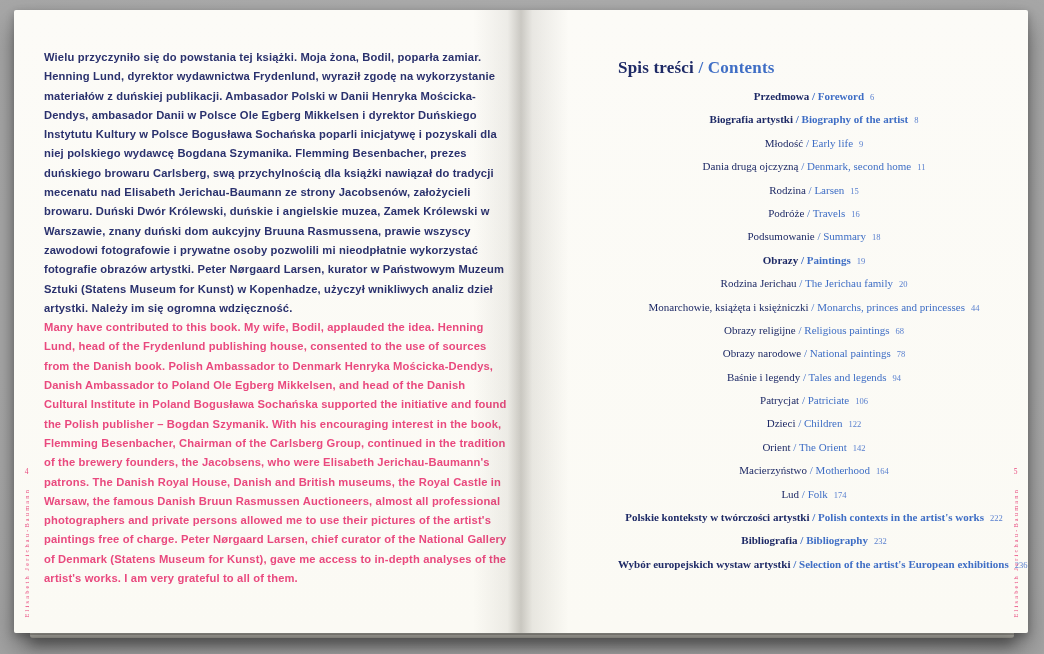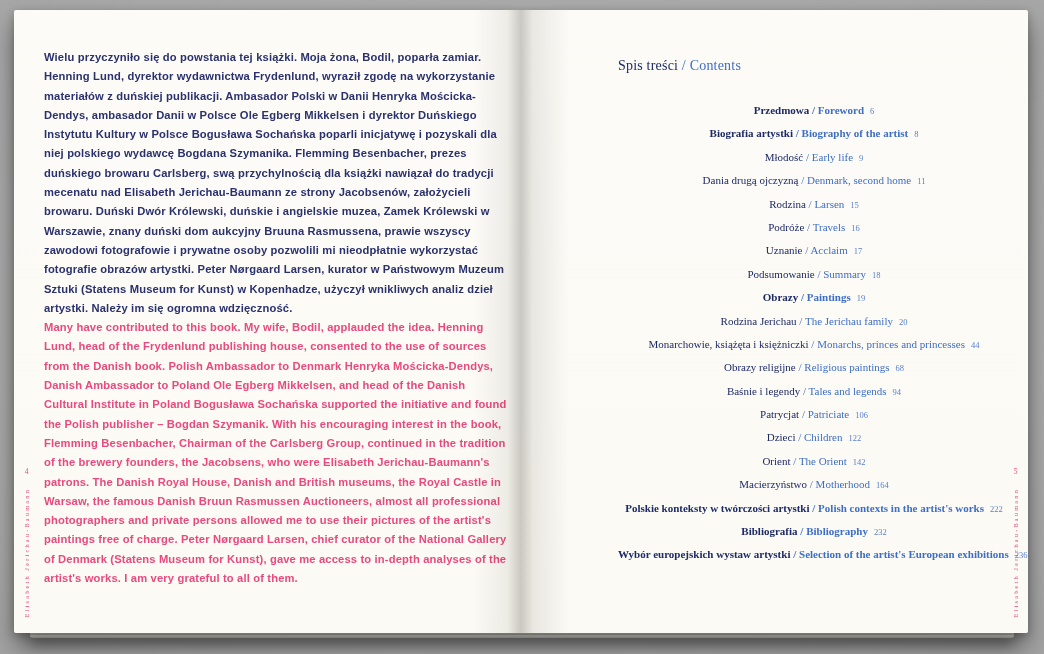--- a/index.html
+++ b/index.html
@@ -41,21 +41,21 @@
     margin: 0; font-weight: 700; font-size: 11.2px; line-height: 19.3px;
     letter-spacing: 0.15px;
   }
   .body-text .pl { color: var(--polish-text, #2a316d); }
   .body-text .en { color: var(--english-text, #e9497e); }
   
   .toc {
     position: absolute; left: 97px; top: 48px; right: 18px;
     font-family: "Liberation Serif", serif;
   }
-  .toc-title { font-size: 14px; font-weight: 400; margin-bottom: 30px; letter-spacing: 0.2px; }
+  .toc-title { font-size: 17px; font-weight: 700; margin-bottom: 12px; letter-spacing: 0.2px; }
   .toc-title .t-pl { color: var(--toc-navy, #1e2a66); }
   .toc-title .t-sep, .toc-title .t-en { color: var(--toc-blue, #3f6ec5); }
   .toc-row { font-size: 11px; line-height: 12px; margin-bottom: 10.4px; white-space: nowrap; text-align: center; }
   .toc-row .e-pl { color: var(--toc-navy, #1e2a66); }
   .toc-row .e-sep, .toc-row .e-en { color: var(--toc-blue, #3f6ec5); }
   .toc-row .e-page {
     color: var(--page-number-blue, #5a80cf);
     font-size: 8.5px; margin-left: 6px;
   }
   .toc-row.bold .e-pl, .toc-row.bold .e-sep, .toc-row.bold .e-en { font-weight: 700; }
@@ -115,23 +115,20 @@
   </div>
 
   <div class="toc-row">
     <span class="e-pl">Rodzina</span><span class="e-sep"> / </span><span class="e-en">Larsen</span><span class="e-page">15</span>
   </div>
 
   <div class="toc-row">
     <span class="e-pl">Podróże</span><span class="e-sep"> / </span><span class="e-en">Travels</span><span class="e-page">16</span>
   </div>
 
-  <div class="toc-row">
-    <span class="e-pl">Uznanie</span><span class="e-sep"> / </span><span class="e-en">Acclaim</span><span class="e-page">17</span>
-  </div>
 
   <div class="toc-row">
     <span class="e-pl">Podsumowanie</span><span class="e-sep"> / </span><span class="e-en">Summary</span><span class="e-page">18</span>
   </div>
 
   <div class="toc-row bold">
     <span class="e-pl">Obrazy</span><span class="e-sep"> / </span><span class="e-en">Paintings</span><span class="e-page">19</span>
   </div>
 
   <div class="toc-row">
@@ -140,20 +137,23 @@
 
   <div class="toc-row">
     <span class="e-pl">Monarchowie, książęta i księżniczki</span><span class="e-sep"> / </span><span class="e-en">Monarchs, princes and princesses</span><span class="e-page">44</span>
   </div>
 
 
   <div class="toc-row">
     <span class="e-pl">Obrazy religijne</span><span class="e-sep"> / </span><span class="e-en">Religious paintings</span><span class="e-page">68</span>
   </div>
 
+  <div class="toc-row">
+    <span class="e-pl">Obrazy narodowe</span><span class="e-sep"> / </span><span class="e-en">National paintings</span><span class="e-page">78</span>
+  </div>
 
   <div class="toc-row">
     <span class="e-pl">Baśnie i legendy</span><span class="e-sep"> / </span><span class="e-en">Tales and legends</span><span class="e-page">94</span>
   </div>
 
   <div class="toc-row">
     <span class="e-pl">Patrycjat</span><span class="e-sep"> / </span><span class="e-en">Patriciate</span><span class="e-page">106</span>
   </div>
 
   <div class="toc-row">
@@ -161,20 +161,23 @@
   </div>
 
   <div class="toc-row">
     <span class="e-pl">Orient</span><span class="e-sep"> / </span><span class="e-en">The Orient</span><span class="e-page">142</span>
   </div>
 
   <div class="toc-row">
     <span class="e-pl">Macierzyństwo</span><span class="e-sep"> / </span><span class="e-en">Motherhood</span><span class="e-page">164</span>
   </div>
 
+  <div class="toc-row">
+    <span class="e-pl">Lud</span><span class="e-sep"> / </span><span class="e-en">Folk</span><span class="e-page">174</span>
+  </div>
 
   <div class="toc-row bold">
     <span class="e-pl">Polskie konteksty w twórczości artystki</span><span class="e-sep"> / </span><span class="e-en">Polish contexts in the artist's works</span><span class="e-page">222</span>
   </div>
 
   <div class="toc-row bold">
     <span class="e-pl">Bibliografia</span><span class="e-sep"> / </span><span class="e-en">Bibliography</span><span class="e-page">232</span>
   </div>
 
   <div class="toc-row bold">

